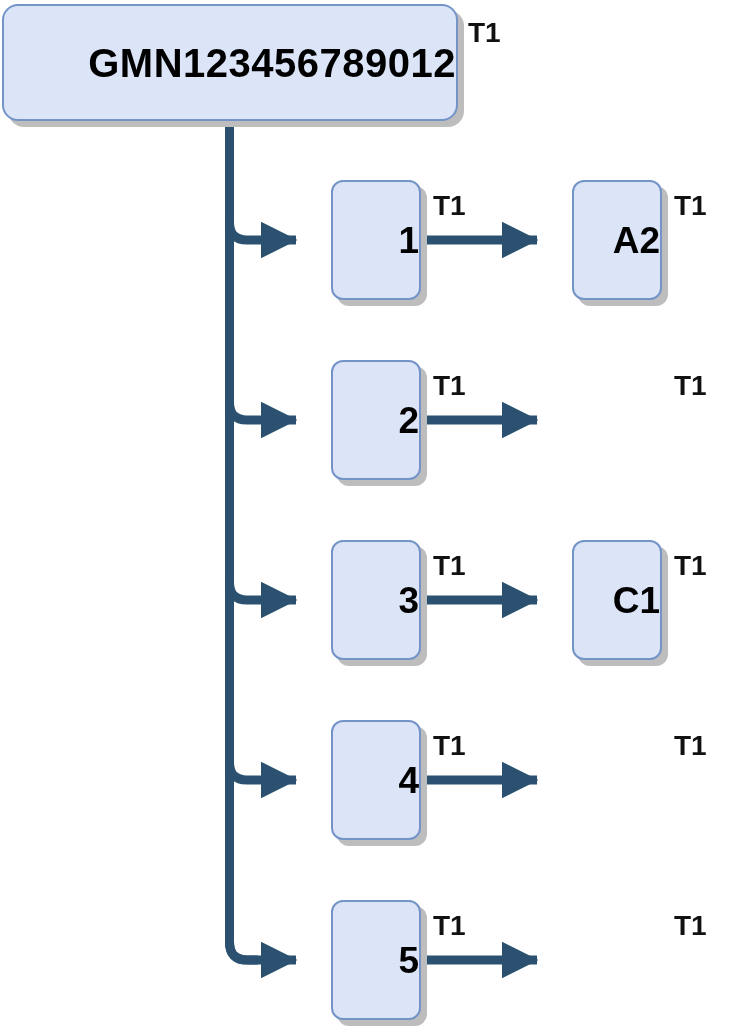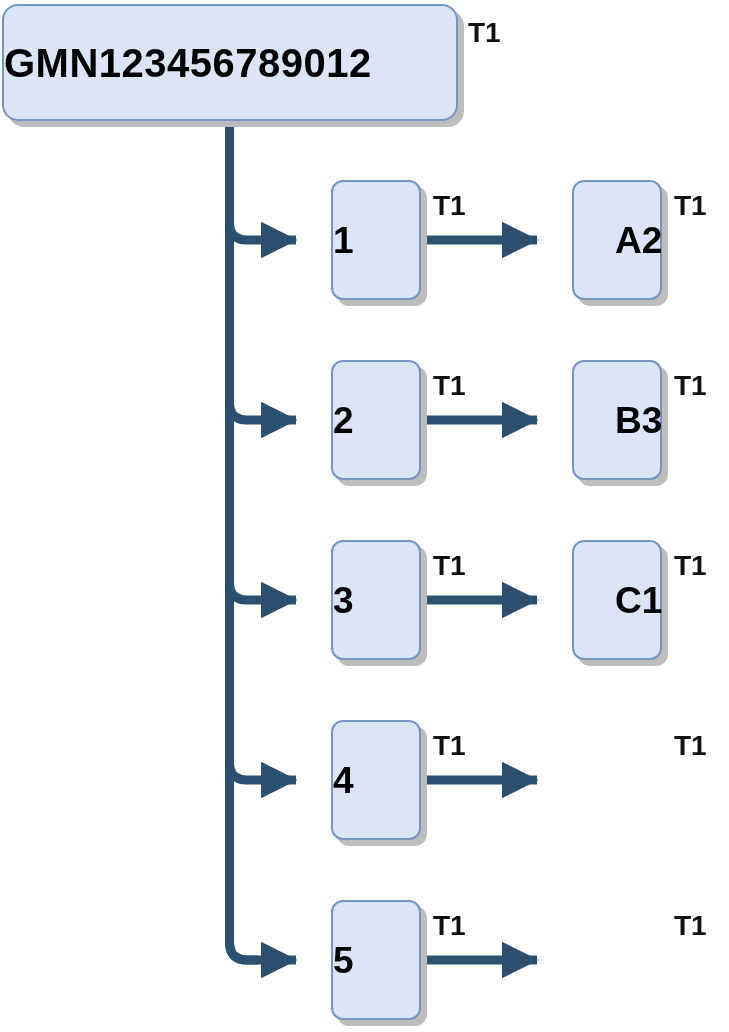--- a/index.html
+++ b/index.html
@@ -26,21 +26,21 @@
   }
   .node {
     position: absolute;
     box-sizing: border-box;
     background: #dbe5f7;
     border: 2px solid #7494c8;
     border-radius: 12px;
     box-shadow: 6px 6px 0 0 #bdbdbd;
     display: flex;
     align-items: center;
-    justify-content: flex-start;
+    justify-content: flex-end;
     color: #000000;
     font-weight: bold;
     line-height: 1;
     user-select: none;
   }
   .node-root {
     left: 2px;
     top: 4px;
     width: 456px;
     height: 117px;
@@ -126,23 +126,20 @@
   <span class="edge-label lbl-mid-1">T1</span>
   <div class="node node-leaf row-1">
     <span>A2</span>
   </div>
   <span class="edge-label lbl-leaf-1">T1</span>
 
   <div class="node node-mid row-2">
     <span>2</span>
   </div>
   <span class="edge-label lbl-mid-2">T1</span>
-  <div class="node node-leaf row-2">
-    <span>B3</span>
-  </div>
   <span class="edge-label lbl-leaf-2">T1</span>
 
   <div class="node node-mid row-3">
     <span>3</span>
   </div>
   <span class="edge-label lbl-mid-3">T1</span>
   <div class="node node-leaf row-3">
     <span>C1</span>
   </div>
   <span class="edge-label lbl-leaf-3">T1</span>

